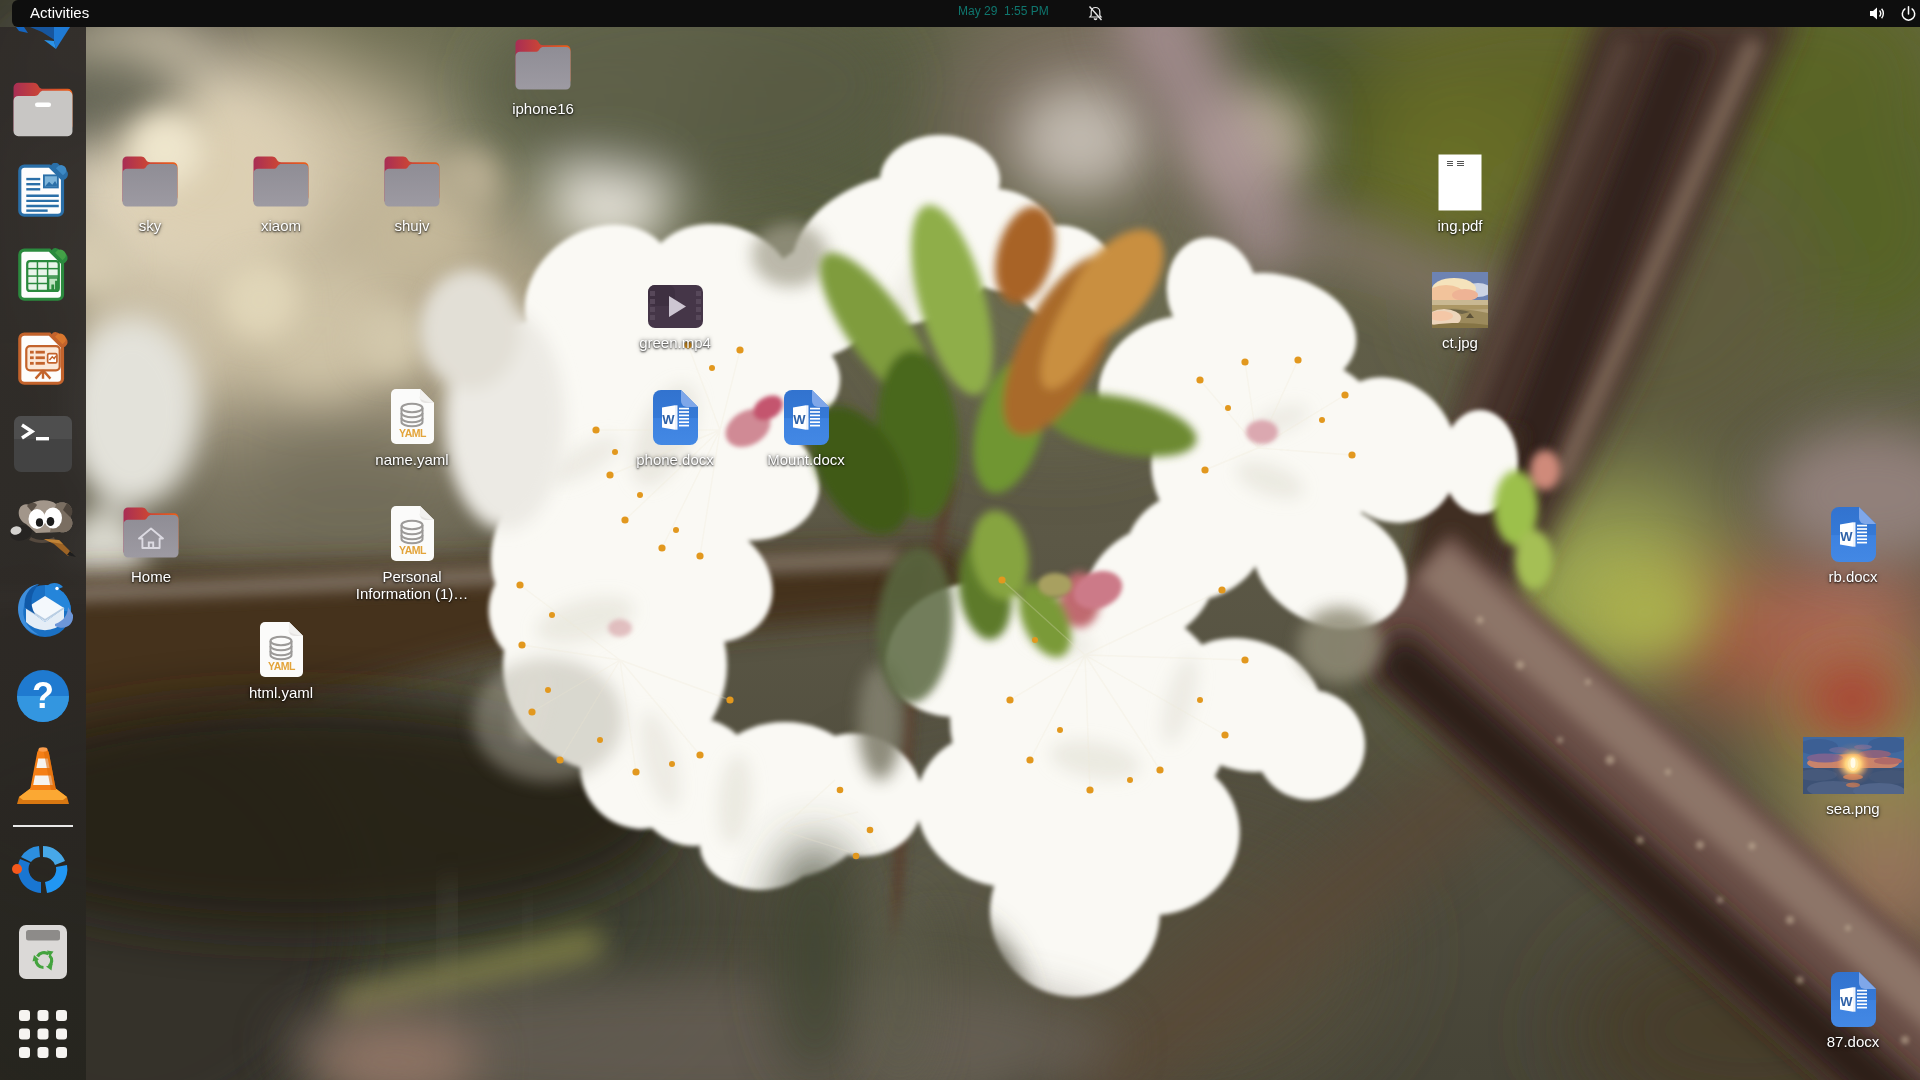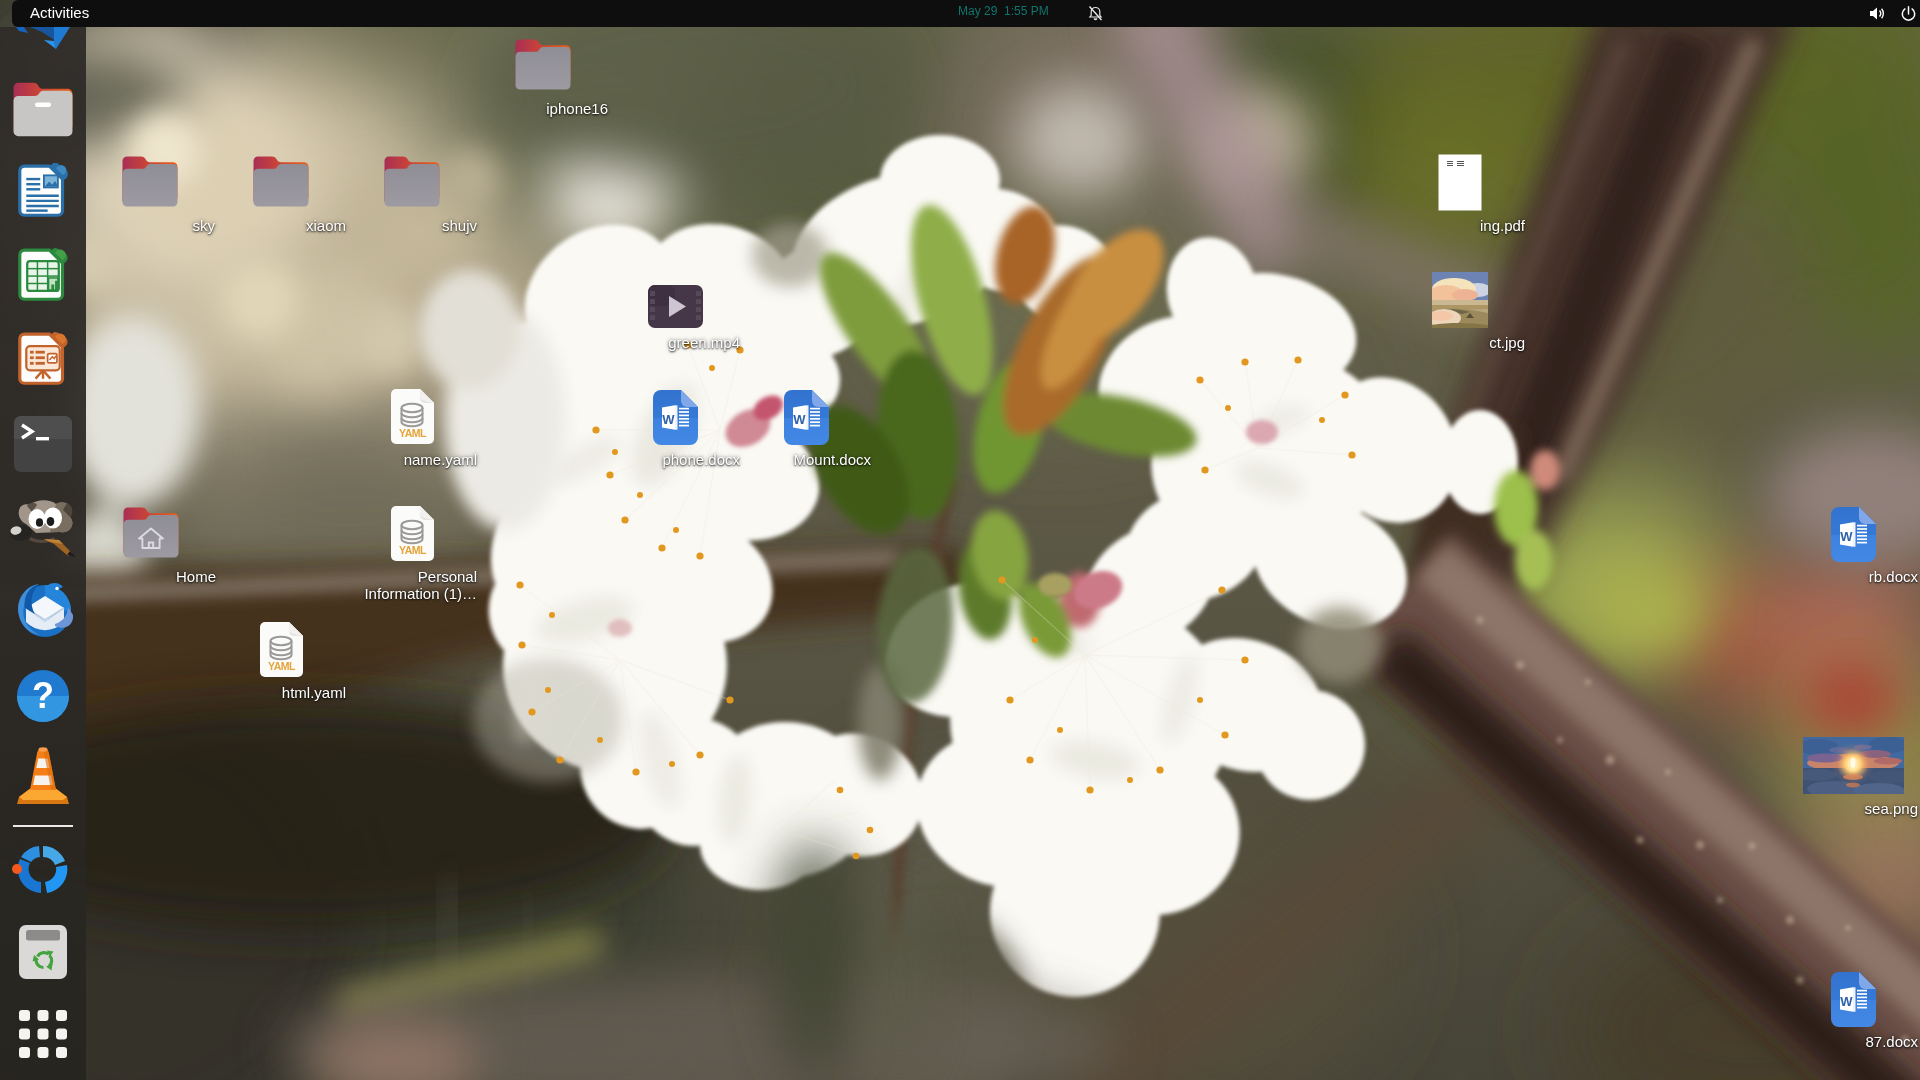--- a/index.html
+++ b/index.html
@@ -2,21 +2,21 @@
 <html><head>
 <meta charset="utf-8">
 <style>
   html,body{margin:0;padding:0;width:1920px;height:1080px;overflow:hidden;background:#55513e;font-family:"Liberation Sans",sans-serif;}
   #stage{position:absolute;left:0;top:0;width:1920px;height:1080px;overflow:hidden;}
   #bg{position:absolute;left:0;top:0;}
   #topbar{position:absolute;left:12px;top:0;width:1920px;height:27px;background:#0e0e0e;color:#f2f2f2;z-index:50;border-radius:6px;}
   #topbar .act{position:absolute;left:18px;top:4px;font-size:15px;color:#fff;}
   #topbar .clock{position:absolute;left:946px;top:4px;font-size:12px;color:#0f766e;}
   #dock{position:absolute;left:0;top:27px;width:86px;height:1053px;background:linear-gradient(180deg,rgba(48,44,41,0.96),rgba(44,41,38,0.95) 60%,rgba(38,37,30,0.95));z-index:40;}
-  .di{position:absolute;width:130px;z-index:30;text-align:right;}
+  .di{position:absolute;width:130px;z-index:30;text-align:center;}
   .di .ic{display:flex;justify-content:center;align-items:flex-end;height:56px;}
   .di .lbl{display:block;margin-top:7px;font-size:15px;line-height:16.5px;color:#ffffff;text-shadow:0 1px 2px rgba(0,0,0,0.85),0 0 4px rgba(0,0,0,0.6);}
 </style>
 </head>
 <body>
 <div id="stage">
 <svg id="bg" width="1920" height="1080" viewBox="0 0 1920 1080">
   <defs>
     <filter id="f45" x="-60%" y="-60%" width="220%" height="220%">
           <feGaussianBlur stdDeviation="45"></feGaussianBlur>

